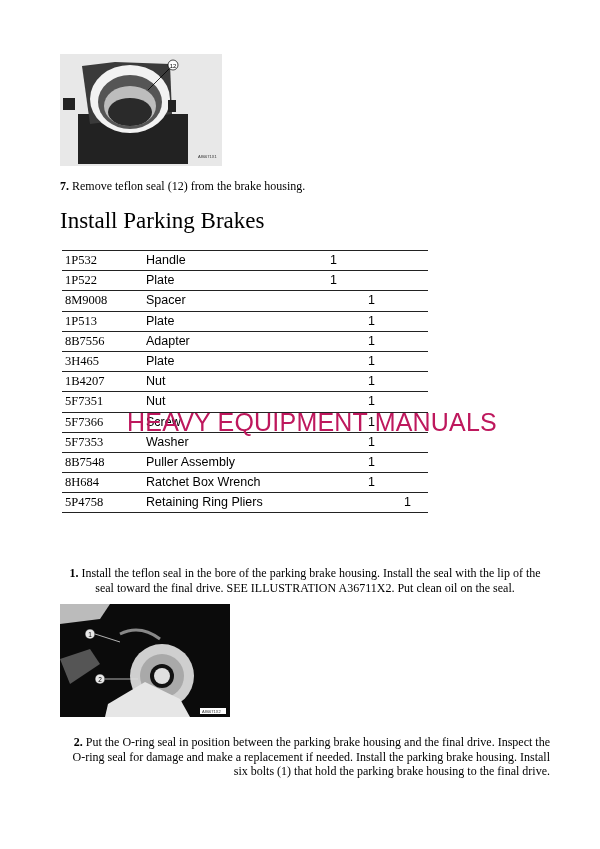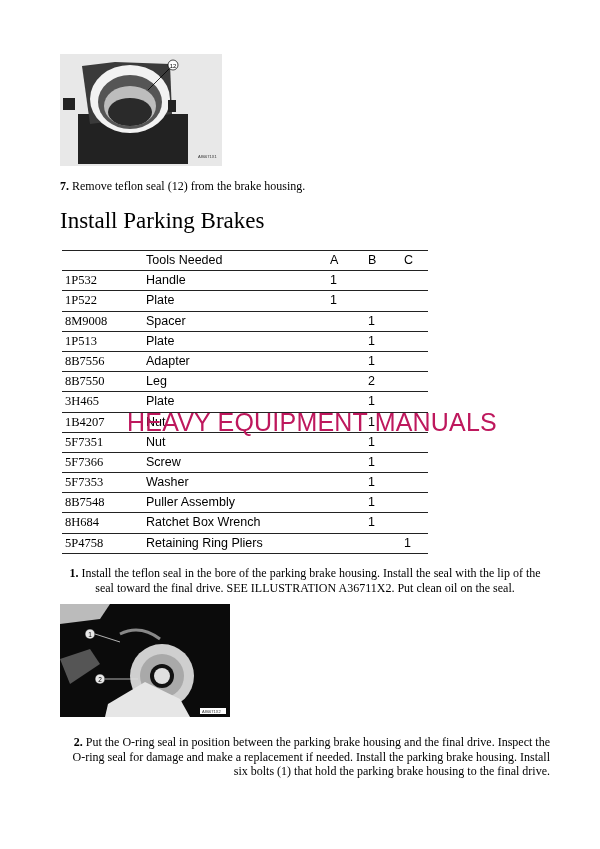--- a/index.html
+++ b/index.html
@@ -43,27 +43,20 @@
 </div>
 
 <div class="para" style="top:179px;">
   <b>7.</b><span> Remove teflon seal (12) from the brake housing.</span>
 </div>
 
 <div class="heading">Install Parking Brakes</div>
 
 <div class="table">
   <div class="row">
-    <span class="c-part"></span>
-    <span class="c-name">Tools Needed</span>
-    <span class="c-a">A</span>
-    <span class="c-b">B</span>
-    <span class="c-c">C</span>
-  </div>
-  <div class="row">
       <span class="c-part">1P532</span>
       <span class="c-name">Handle</span>
       <span class="c-a">1</span>
       <span class="c-b"></span>
       <span class="c-c"></span>
     </div>
   <div class="row">
       <span class="c-part">1P522</span>
       <span class="c-name">Plate</span>
       <span class="c-a">1</span>
@@ -82,27 +75,20 @@
       <span class="c-name">Plate</span>
       <span class="c-a"></span>
       <span class="c-b">1</span>
       <span class="c-c"></span>
     </div>
   <div class="row">
       <span class="c-part">8B7556</span>
       <span class="c-name">Adapter</span>
       <span class="c-a"></span>
       <span class="c-b">1</span>
-      <span class="c-c"></span>
-    </div>
-  <div class="row">
-      <span class="c-part">8B7550</span>
-      <span class="c-name">Leg</span>
-      <span class="c-a"></span>
-      <span class="c-b">2</span>
       <span class="c-c"></span>
     </div>
   <div class="row">
       <span class="c-part">3H465</span>
       <span class="c-name">Plate</span>
       <span class="c-a"></span>
       <span class="c-b">1</span>
       <span class="c-c"></span>
     </div>
   <div class="row">

